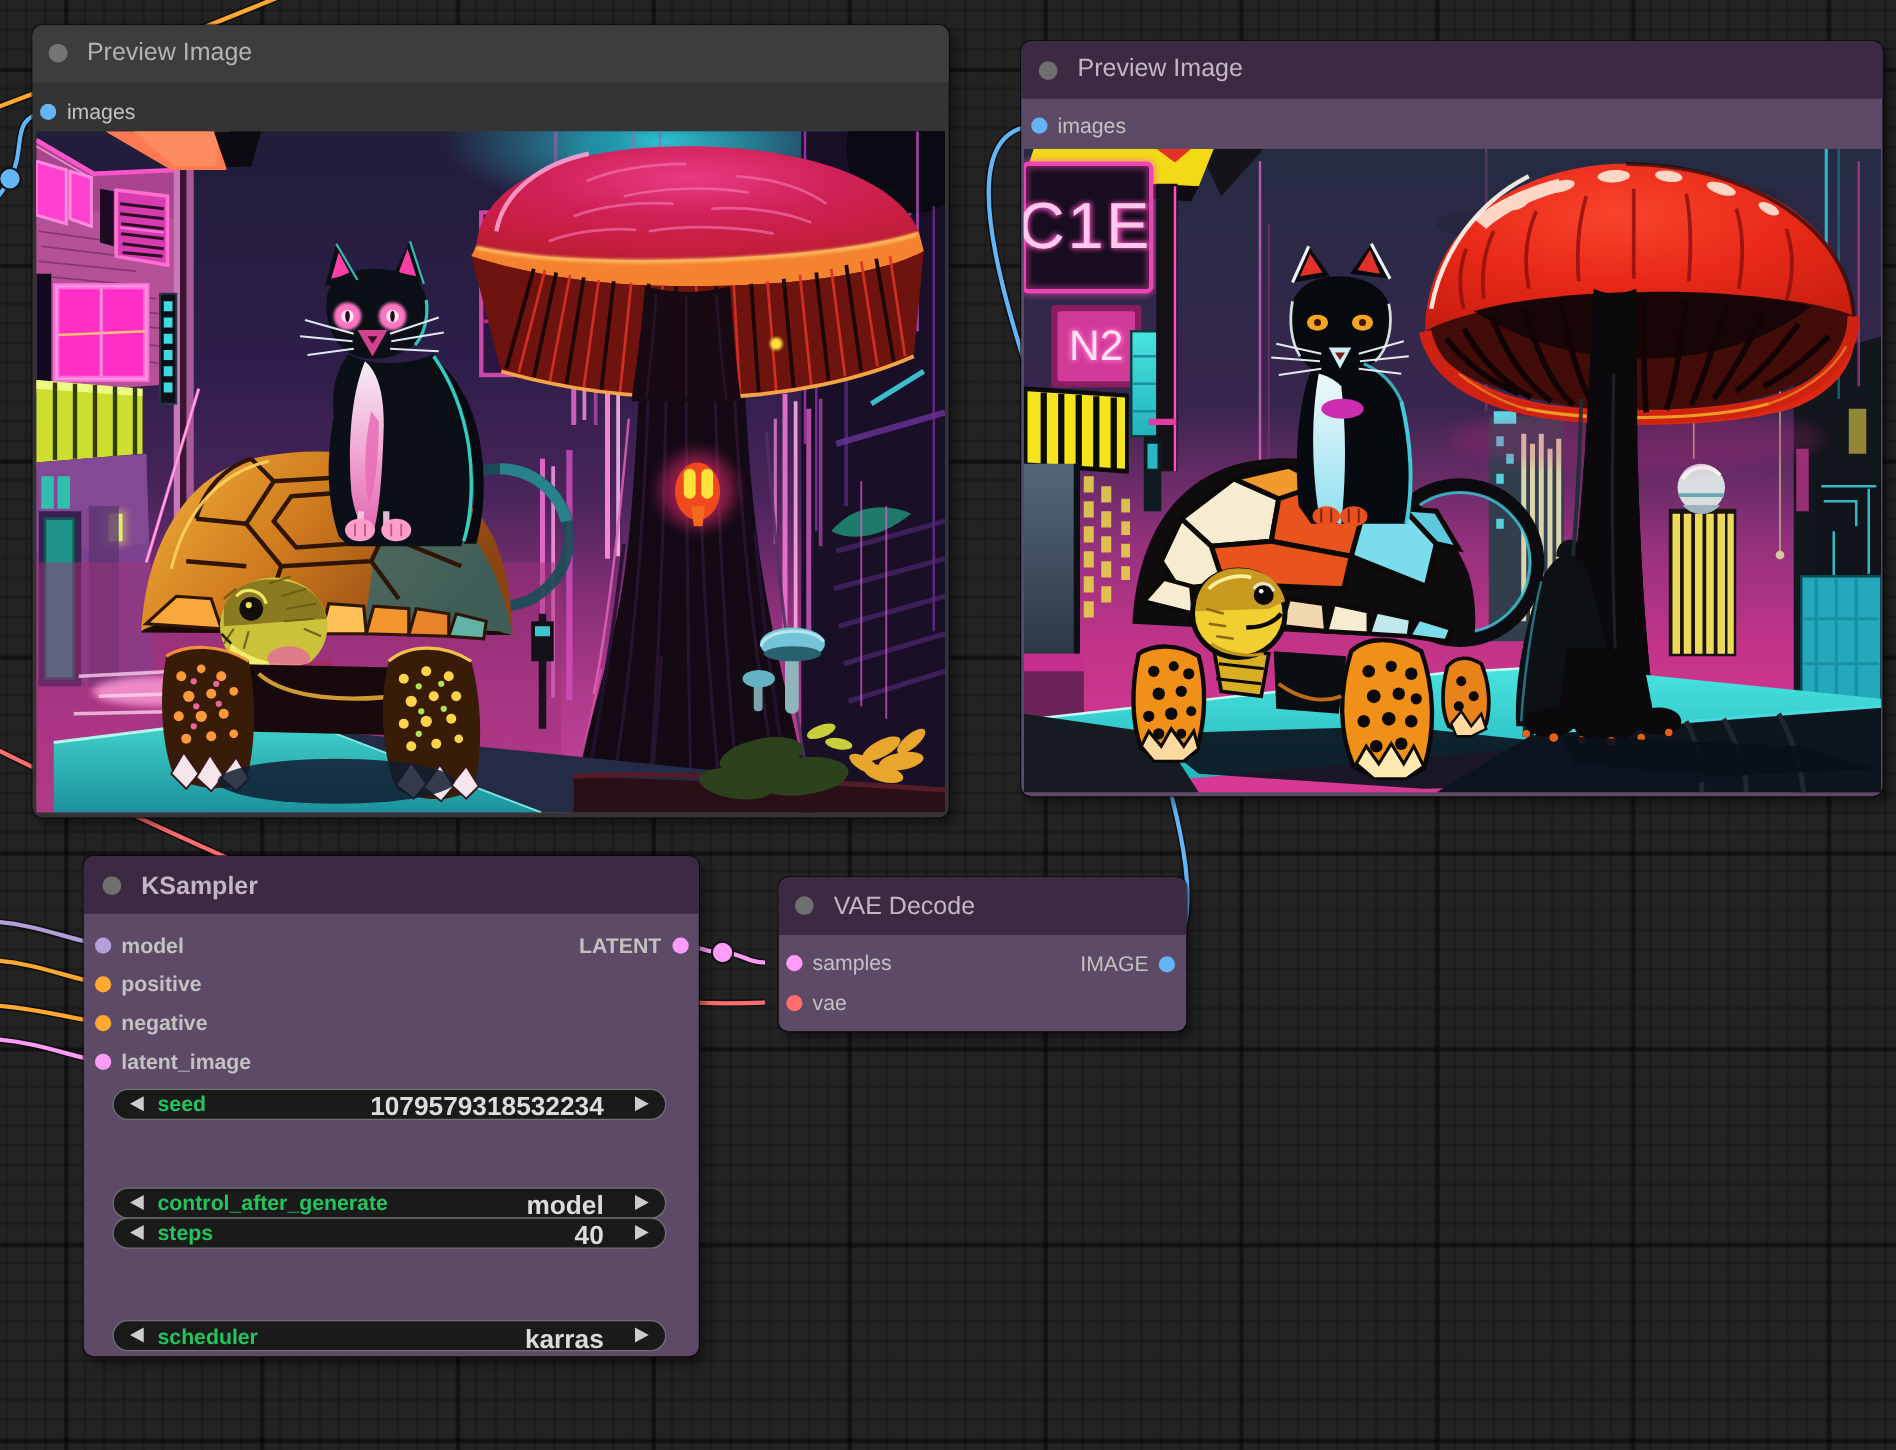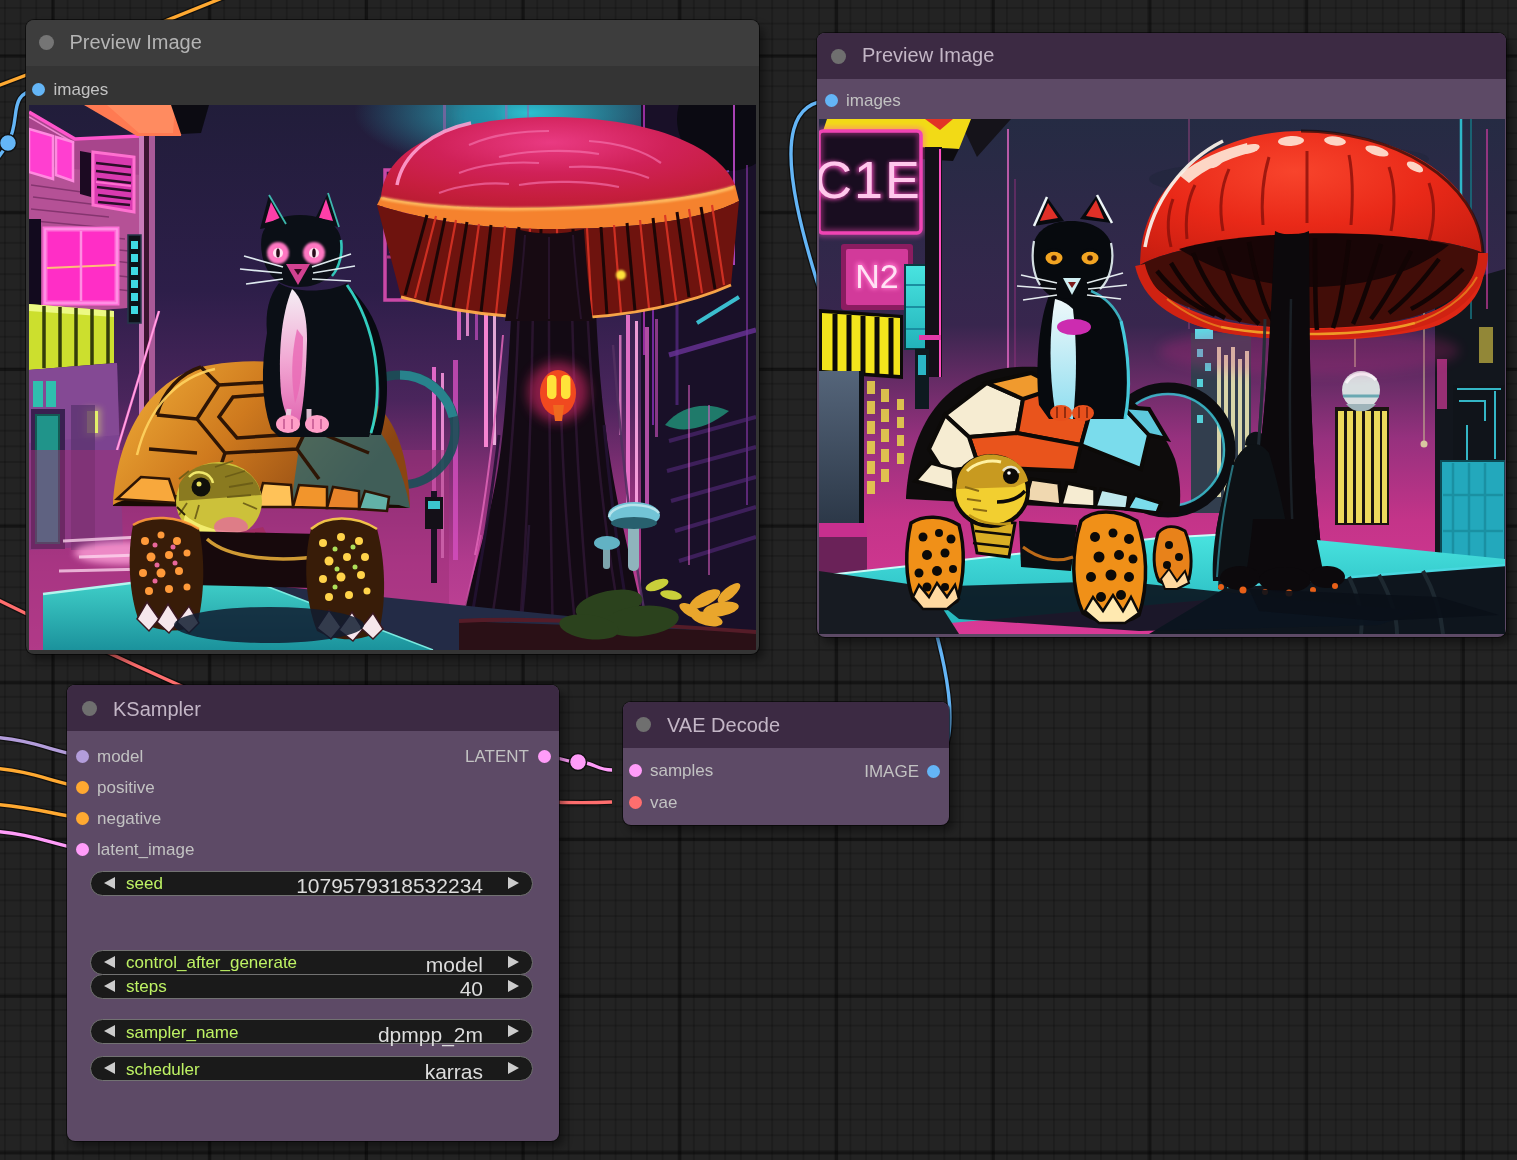--- a/index.html
+++ b/index.html
@@ -22,21 +22,21 @@
   .slotdot{position:absolute;width:13px;height:13px;border-radius:50%;}
   .slottext{position:absolute;font-size:17px;color:#c2c2c2;white-space:nowrap;}
   .gray .ntitle{background:#3d3d3d;}
   .gray{background:#343434;}
   .gray .ttext{color:#b4b4b4;}
   .purple .ntitle{background:#3c2a43;}
   .purple{background:#5d4a66;}
   .purple .ttext{color:#c3b6c6;}
   .widget{position:absolute;left:23px;width:443px;height:25px;background:#1a1a1a;
     border:1.5px solid #727272;border-radius:13px;box-sizing:border-box;}
-  .wlabel{position:absolute;left:35px;top:2.5px;font-size:17px;color:#bef264;}
+  .wlabel{position:absolute;left:35px;top:2.5px;font-size:17px;color:#22c55e;}
   .wvalue{position:absolute;right:49px;top:2.5px;font-size:21px;color:#dcdcdc;}
   .warrl{position:absolute;left:13px;top:5px;width:0;height:0;
     border-top:6.5px solid transparent;border-bottom:6.5px solid transparent;
     border-right:11px solid #cccccc;}
   .warrr{position:absolute;right:13px;top:5px;width:0;height:0;
     border-top:6.5px solid transparent;border-bottom:6.5px solid transparent;
     border-left:11px solid #cccccc;}
   .img{position:absolute;z-index:4;}
 </style>
 </head>
@@ -886,21 +886,21 @@
       <line x1="268" y1="164" x2="304" y2="154"></line>
         <line x1="269" y1="170" x2="308" y2="166"></line>
       <line x1="268" y1="176" x2="302" y2="180"></line>
     </g>
     <ellipse cx="242" cy="294" rx="11" ry="8" fill="#e8501c"></ellipse>
     <ellipse cx="264" cy="294" rx="11" ry="8" fill="#e8501c"></ellipse>
     <path d="M238,288 L238,299 M246,288 L246,299 M260,288 L260,299 M268,288 L268,299" stroke="#7a2008" stroke-width="1.5"></path>
   </svg>
 </div>
 
-<div class="node purple" style="left:67px;top:685px;width:492px;height:456px;">
+<div class="node purple" style="left:67px;top:685px;width:492px;height:400px;font-weight:bold;">
   <div class="ntitle"></div>
   <div class="tdot" style="left:15px;top:16px;background:#6f6f6f;"></div>
   <div class="ttext" style="left:46px;top:13px;">KSampler</div>
   <div class="slotdot" style="left:8.5px;top:64.5px;background:#b39ddb;"></div>
   <div class="slottext" style="left:30px;top:61.5px;">model</div>
   <div class="slotdot" style="left:8.5px;top:95.5px;background:#ffa931;"></div>
   <div class="slottext" style="left:30px;top:92.5px;">positive</div>
   <div class="slotdot" style="left:8.5px;top:126.5px;background:#ffa931;"></div>
   <div class="slottext" style="left:30px;top:123.5px;">negative</div>
   <div class="slotdot" style="left:8.5px;top:158px;background:#ff9cf9;"></div>
@@ -918,26 +918,20 @@
       <div class="wlabel">control_after_generate</div>
       <div class="wvalue">model</div>
       <div class="warrr"></div>
     </div>
   <div class="widget" style="top:259.5px;margin-top:29px;">
       <div class="warrl"></div>
       <div class="wlabel">steps</div>
       <div class="wvalue">40</div>
       <div class="warrr"></div>
     </div>
-  <div class="widget" style="top:334px;">
-      <div class="warrl"></div>
-      <div class="wlabel">sampler_name</div>
-      <div class="wvalue">dpmpp_2m</div>
-      <div class="warrr"></div>
-    </div>
   <div class="widget" style="top:371px;">
       <div class="warrl"></div>
       <div class="wlabel">scheduler</div>
       <div class="wvalue">karras</div>
       <div class="warrr"></div>
     </div>
 </div>
 
 <div class="node purple" style="left:623px;top:702px;width:326px;height:123px;">
   <div class="ntitle"></div>

